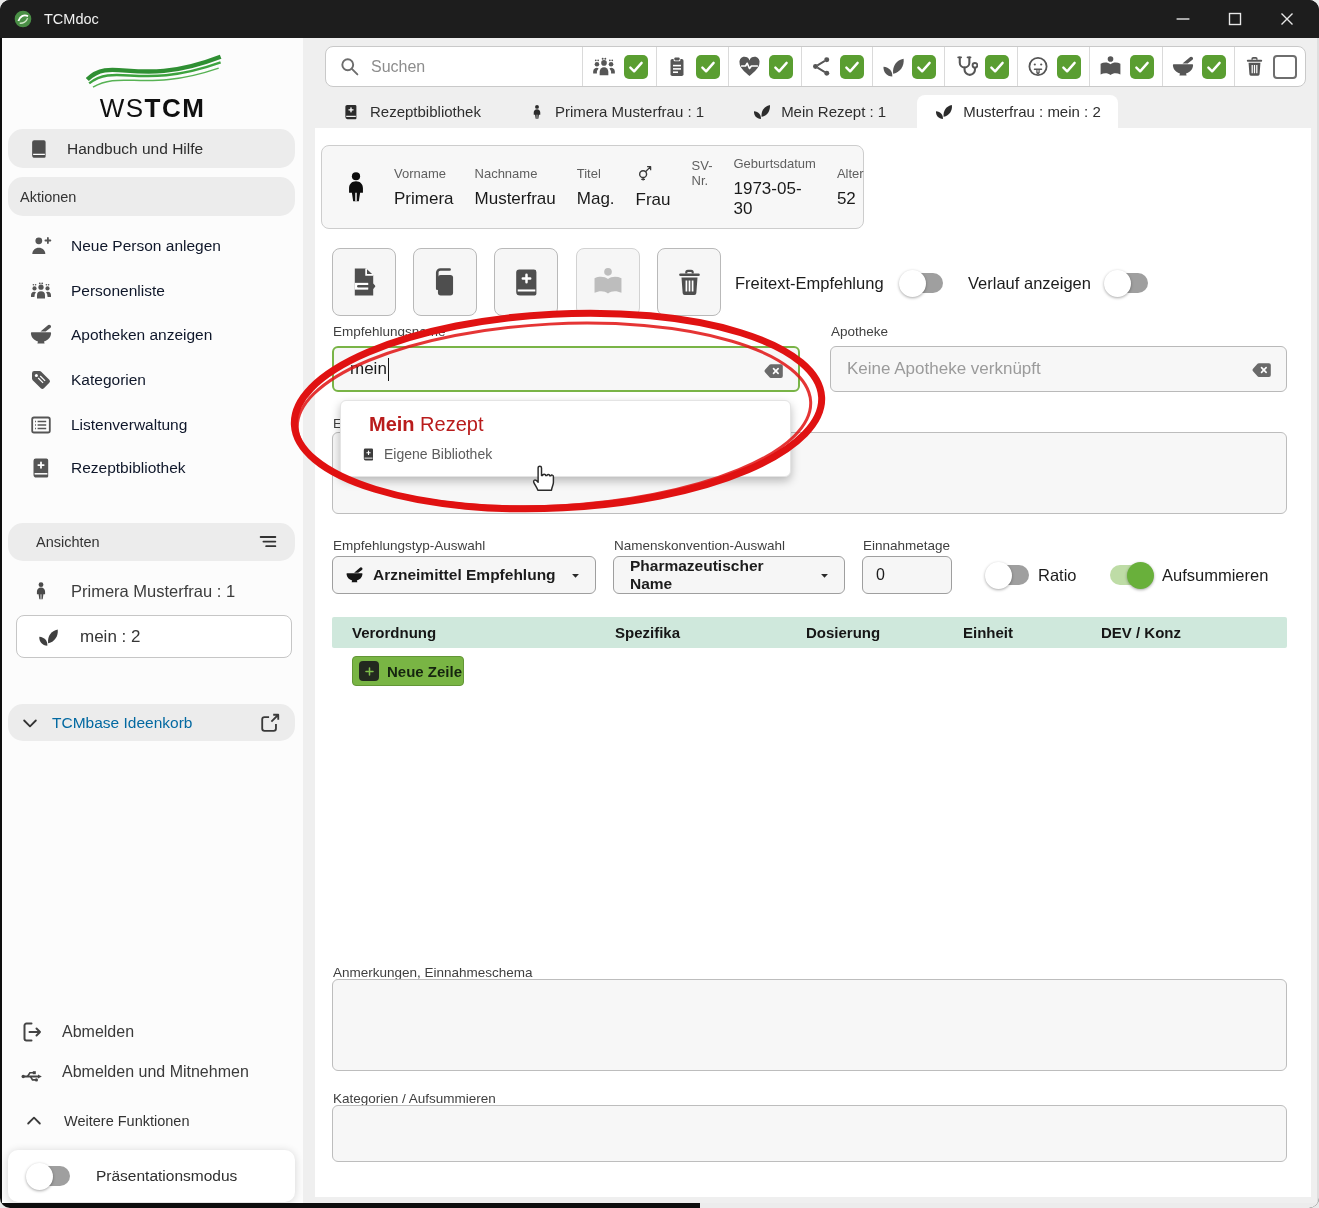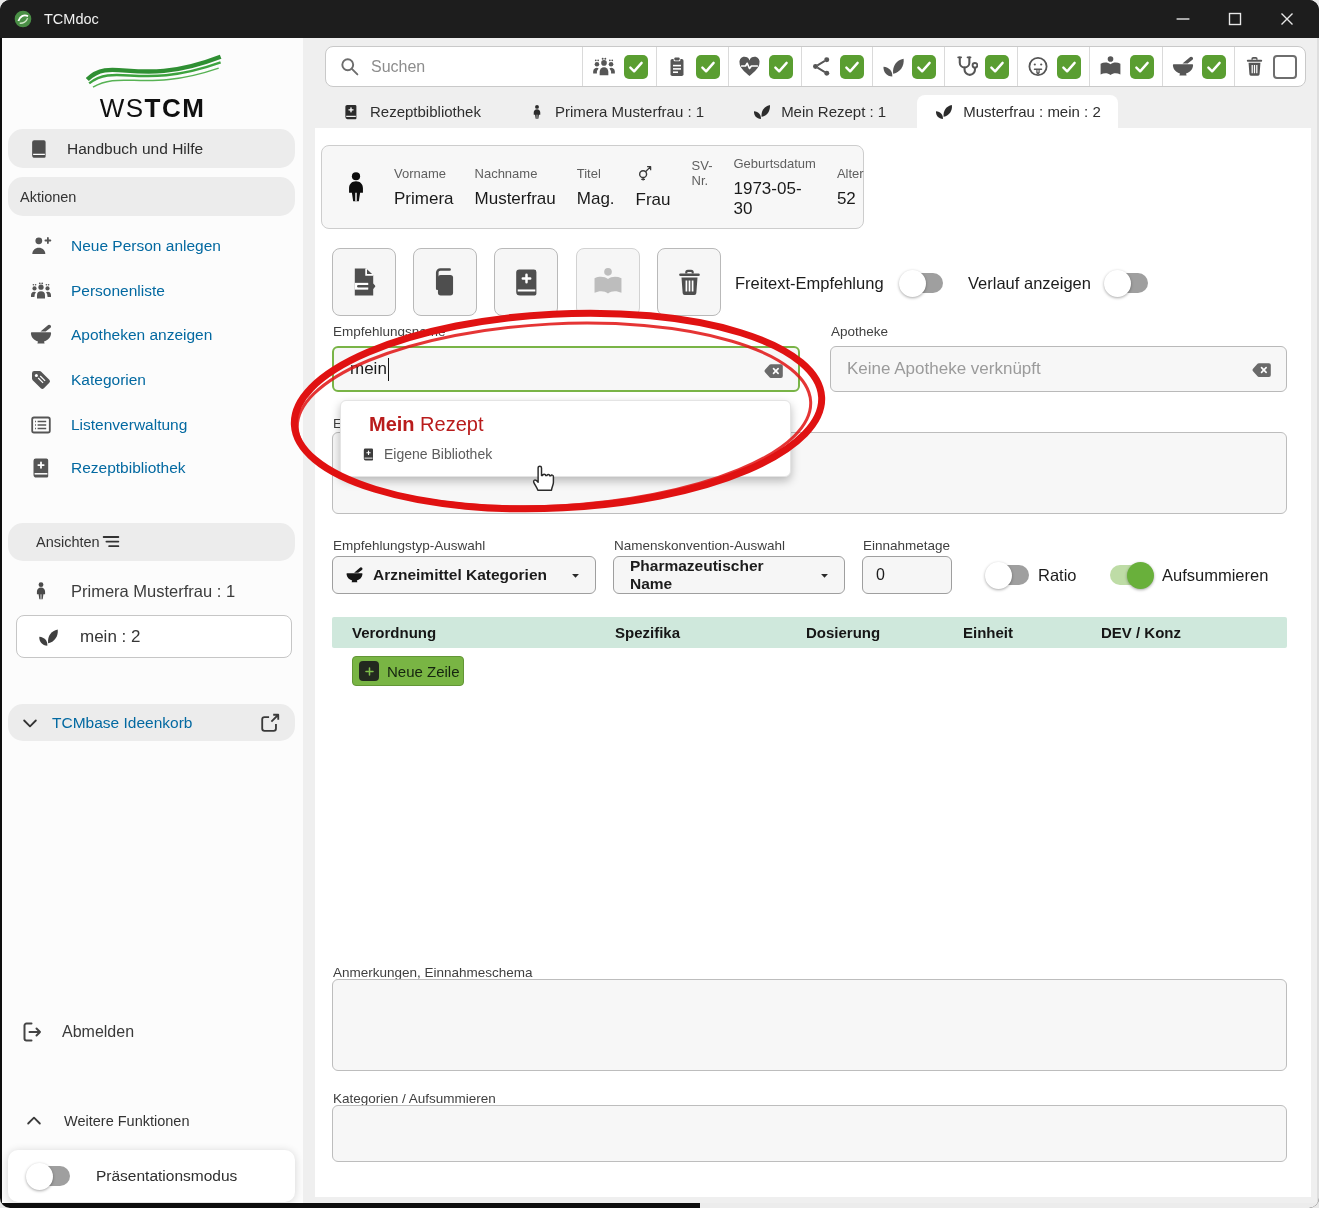--- a/index.html
+++ b/index.html
@@ -18,23 +18,23 @@
 
   
   .sidebar{position:absolute;left:2px;top:38px;width:301px;bottom:5px;background:#fcfcfc;}
   .logo{position:absolute;left:0;right:0;top:13px;display:flex;flex-direction:column;align-items:center;}
   .logotext{font-size:26px;letter-spacing:1.5px;color:#101010;margin-top:2px;}
   .logotext b{font-weight:700;}
   .sbar{position:absolute;left:6px;right:8px;height:39px;background:#ececec;border-radius:15px;display:flex;align-items:center;}
   .sbar.help{top:91px;gap:17px;padding-left:20px;}
   .sbar.help .lbl{font-size:15.5px;color:#2d2d2d;}
   .sbar.aktionen{top:139px;padding-left:12px;font-size:14.5px;color:#333;}
-  .sitem{position:absolute;left:6px;right:8px;height:42px;display:flex;align-items:center;gap:18px;padding-left:21px;color:#0369a1;font-size:15.5px;cursor:default;}
+  .sitem{position:absolute;left:6px;right:8px;height:42px;display:flex;align-items:center;gap:18px;padding-left:21px;color:#0f172a;font-size:15.5px;cursor:default;}
   .sitem .ic{color:#555;}
-  .sbar.ansichten{top:485px;height:38px;padding:0 16px 0 28px;font-size:14.5px;color:#333;}
+  .sbar.ansichten{top:485px;height:38px;padding:0 16px 0 28px;font-size:14.5px;color:#333;justify-content:space-between;}
   .vitem{position:absolute;left:6px;right:8px;height:36px;top:535px;display:flex;align-items:center;gap:20px;padding-left:23px;font-size:16.5px;color:#3c3c3c;}
   .meincard{position:absolute;left:14px;width:276px;top:577px;height:43px;background:#fff;border:1.3px solid #c6c6c6;border-radius:8px;display:flex;align-items:center;gap:21px;padding-left:20px;font-size:17px;color:#363636;}
   .sbar.tcmbase{top:666px;height:37px;padding:0 14px 0 12px;gap:12px;font-size:15.5px;color:#0369a1;}
   .sbar.tcmbase .spacer{flex:1;}
   .fitem{position:absolute;left:6px;right:8px;height:36px;display:flex;align-items:center;gap:18px;padding-left:12px;font-size:16px;color:#3a3a3a;}
   .fitem .ic{color:#444;}
   .weitere{position:absolute;left:6px;right:8px;top:1066px;height:34px;display:flex;align-items:center;gap:20px;padding-left:16px;font-size:14.5px;color:#333;}
   .prescard{position:absolute;left:6px;right:8px;top:1112px;height:52px;background:#fff;border-radius:10px;box-shadow:0 1px 8px rgba(0,0,0,.16);display:flex;align-items:center;gap:26px;padding-left:20px;font-size:15.5px;color:#2f2f2f;}
 
   
@@ -86,21 +86,21 @@
   .handcur{position:absolute;left:212px;top:330px;z-index:45;}
 
   .selbox{position:absolute;top:428px;height:38px;border:1.4px solid #9f9f9f;border-radius:6px;background:#f6f6f6;display:flex;align-items:center;padding:0 12px;gap:9px;}
   .selbox .txt{font-size:15.5px;font-weight:700;color:#1c1c1c;}
   .selbox .caret{margin-left:auto;color:#2a2a2a;}
   .numin{position:absolute;top:428px;height:38px;border:1.4px solid #9f9f9f;border-radius:6px;background:#f6f6f6;display:flex;align-items:center;padding-left:13px;font-size:16px;color:#1c1c1c;}
   .rowlabel{position:absolute;top:428px;height:38px;line-height:38px;font-size:16.5px;color:#1c1c1c;}
 
   .thead{position:absolute;left:17px;top:489px;width:955px;height:31px;background:#cfe8dc;border-radius:2px;}
   .thead span{position:absolute;line-height:31px;font-size:15px;font-weight:700;color:#161616;}
-  .newrow{position:absolute;left:37px;top:528px;width:112px;height:30px;background:#79b544;border:1px solid #639636;border-radius:4px;display:flex;align-items:center;gap:8px;padding-left:6px;}
+  .newrow{position:absolute;left:37px;top:528px;width:112px;height:30px;background:#79b544;border:1px solid #639636;border-radius:4px;display:flex;align-items:center;gap:8px;padding-left:6px;font-weight:bold;}
   .newrow .sq{width:20px;height:20px;border-radius:4px;background:#23291f;display:flex;align-items:center;justify-content:center;color:#7fbf4a;}
   .newrow .t{font-size:15px;color:#15240f;}
 
   .overlay-svg{position:absolute;left:0;top:0;z-index:50;pointer-events:none;}
 </style>
 </head>
 <body>
 
 <svg width="0" height="0" style="position:absolute">
     <defs>
@@ -391,20 +391,26 @@
           <use href="#i-extlink"></use>
         </svg>
     </div>
 
     <div class="fitem" style="top:976px">
       <svg class="ic" width="24" height="24">
           <use href="#i-logout"></use>
         </svg>
       <span>Abmelden</span>
     </div>
+    <div class="fitem" style="top:1016px">
+      <svg class="ic" width="24" height="24">
+          <use href="#i-usb"></use>
+        </svg>
+      <span>Abmelden und Mitnehmen</span>
+    </div>
     <div class="weitere">
       <svg class="ic" width="20" height="20" style="color:#3a3a3a">
           <use href="#i-chevup"></use>
         </svg>
       <span>Weitere Funktionen</span>
     </div>
     <div class="prescard">
       <div class="switch off" style="position:relative;flex:none">
           <div class="knob"></div>
         </div>
@@ -651,21 +657,21 @@
       </div>
       <svg class="handcur ic" width="30" height="34">
           <use href="#i-hand"></use>
         </svg>
 
       <span class="flabel" style="left:18px;top:410px">Empfehlungstyp-Auswahl</span>
       <div class="selbox" style="left:17px;width:264px">
         <svg class="ic" width="19" height="19" style="color:#161616">
             <use href="#i-mortar"></use>
           </svg>
-        <span class="txt">Arzneimittel Kategorien</span>
+        <span class="txt">Arzneimittel Empfehlung</span>
         <svg class="ic caret" width="15" height="15">
             <use href="#i-caret"></use>
           </svg>
       </div>
       <span class="flabel" style="left:299px;top:410px">Namenskonvention-Auswahl</span>
       <div class="selbox" style="left:298px;width:232px;padding-left:16px">
         <span class="txt">Pharmazeutischer Name</span>
         <svg class="ic caret" width="15" height="15">
             <use href="#i-caret"></use>
           </svg>

